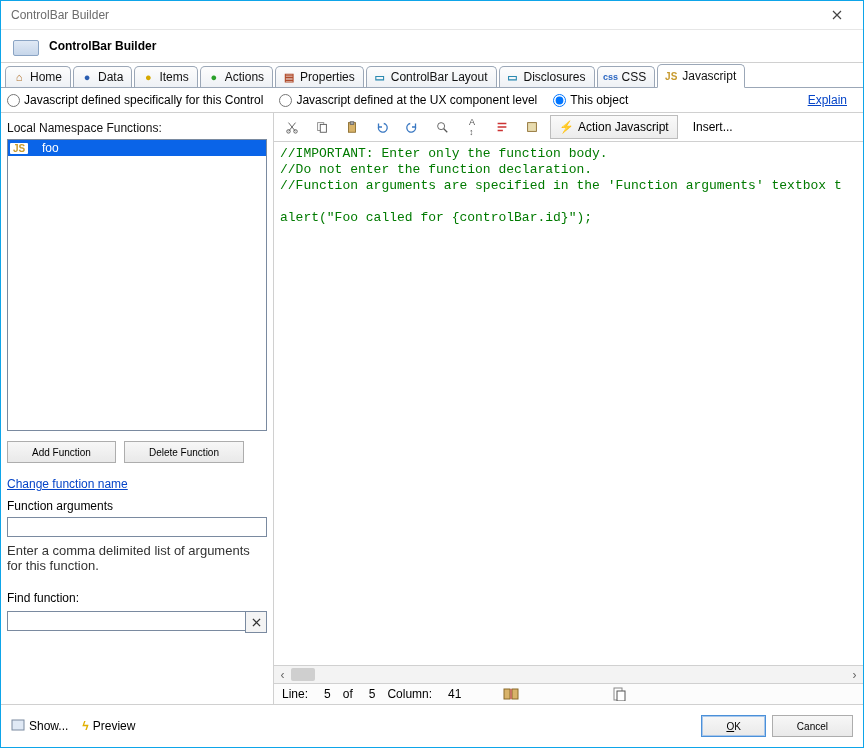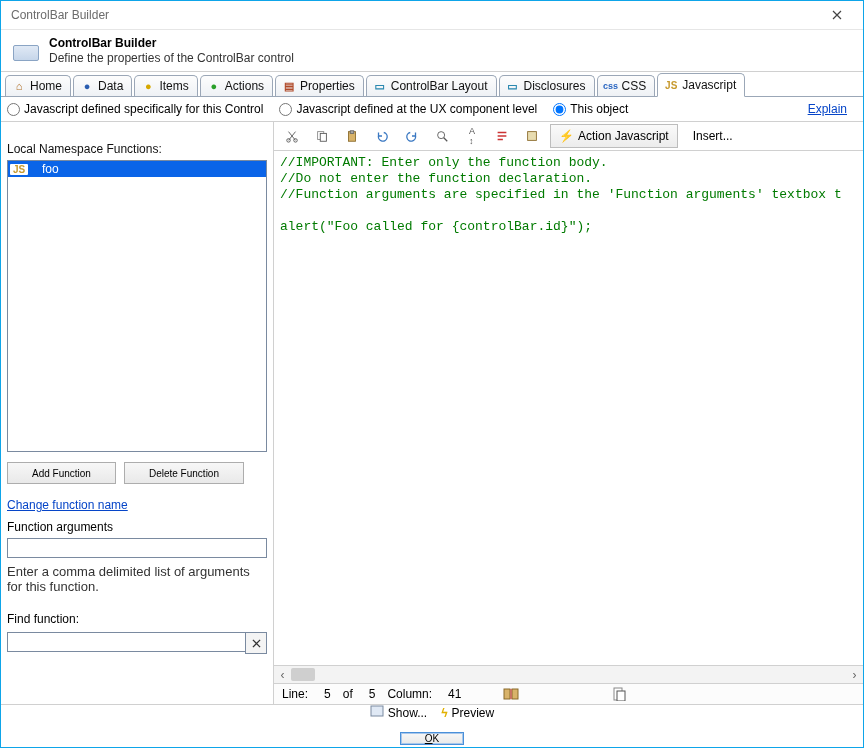--- a/index.html
+++ b/index.html
@@ -249,21 +249,20 @@
   .statusbar .sic{ width:16px;height:14px; display:flex;align-items:center;justify-content:center;}
 
   
   .footer {
     height: 42px;
     display:flex;
     align-items:center;
     padding: 0 10px;
     gap: 6px;
     border-top:1px solid #d0d0d0;
-    flex-direction:column;
   }
   .footer-left{ display:flex;align-items:center;gap:14px;}
   .footer-left .fl{ display:flex;align-items:center;gap:4px;cursor:pointer;}
   .footer .spacer{ flex:1;}
   .win-btn{ min-width:62px; text-align:center;}
   .win-btn.default{ border-color:#4a90d9; box-shadow: inset 0 0 0 1px #a8c7eb;}
 </style>
 </head>
 <body>
 
@@ -275,21 +274,20 @@
       <svg viewBox="0 0 10 10" width="10" height="10">
           <path d="M1 1 L9 9 M9 1 L1 9" stroke="#444" stroke-width="1.2" fill="none"></path>
         </svg>
     </div>
   </div>
 
   <div class="header-sec">
     <div class="header-icon"></div>
     <div class="header-text">
       <div class="main">ControlBar Builder</div>
-      <div class="sub">Define the properties of the ControlBar control</div>
     </div>
   </div>
 
   <div class="tabs-row">
     <div class="tab">
         <span class="ic ic-home">⌂</span>
         <span>Home</span>
       </div>
     <div class="tab">
         <span class="ic ic-data">●</span>
@@ -338,21 +336,21 @@
         <input type="radio" name="scope" checked="" style="">
         <span>This object</span>
       </label>
     <div class="spacer"></div>
     <a class="explain-link">Explain</a>
   </div>
 
   <div class="main-content">
 
     <div class="left-panel">
-      <div class="lp-label" style="margin-top:16px">Local Namespace Functions:</div>
+      <div class="lp-label" style="margin-top:4px">Local Namespace Functions:</div>
       <div class="func-list">
         <div class="func-item">
           <span class="fn-icon">JS</span>
           <span>foo</span>
         </div>
       </div>
       <div class="btn-row">
         <button class="btn">Add Function</button>
         <button class="btn">Delete Function</button>
       </div>

